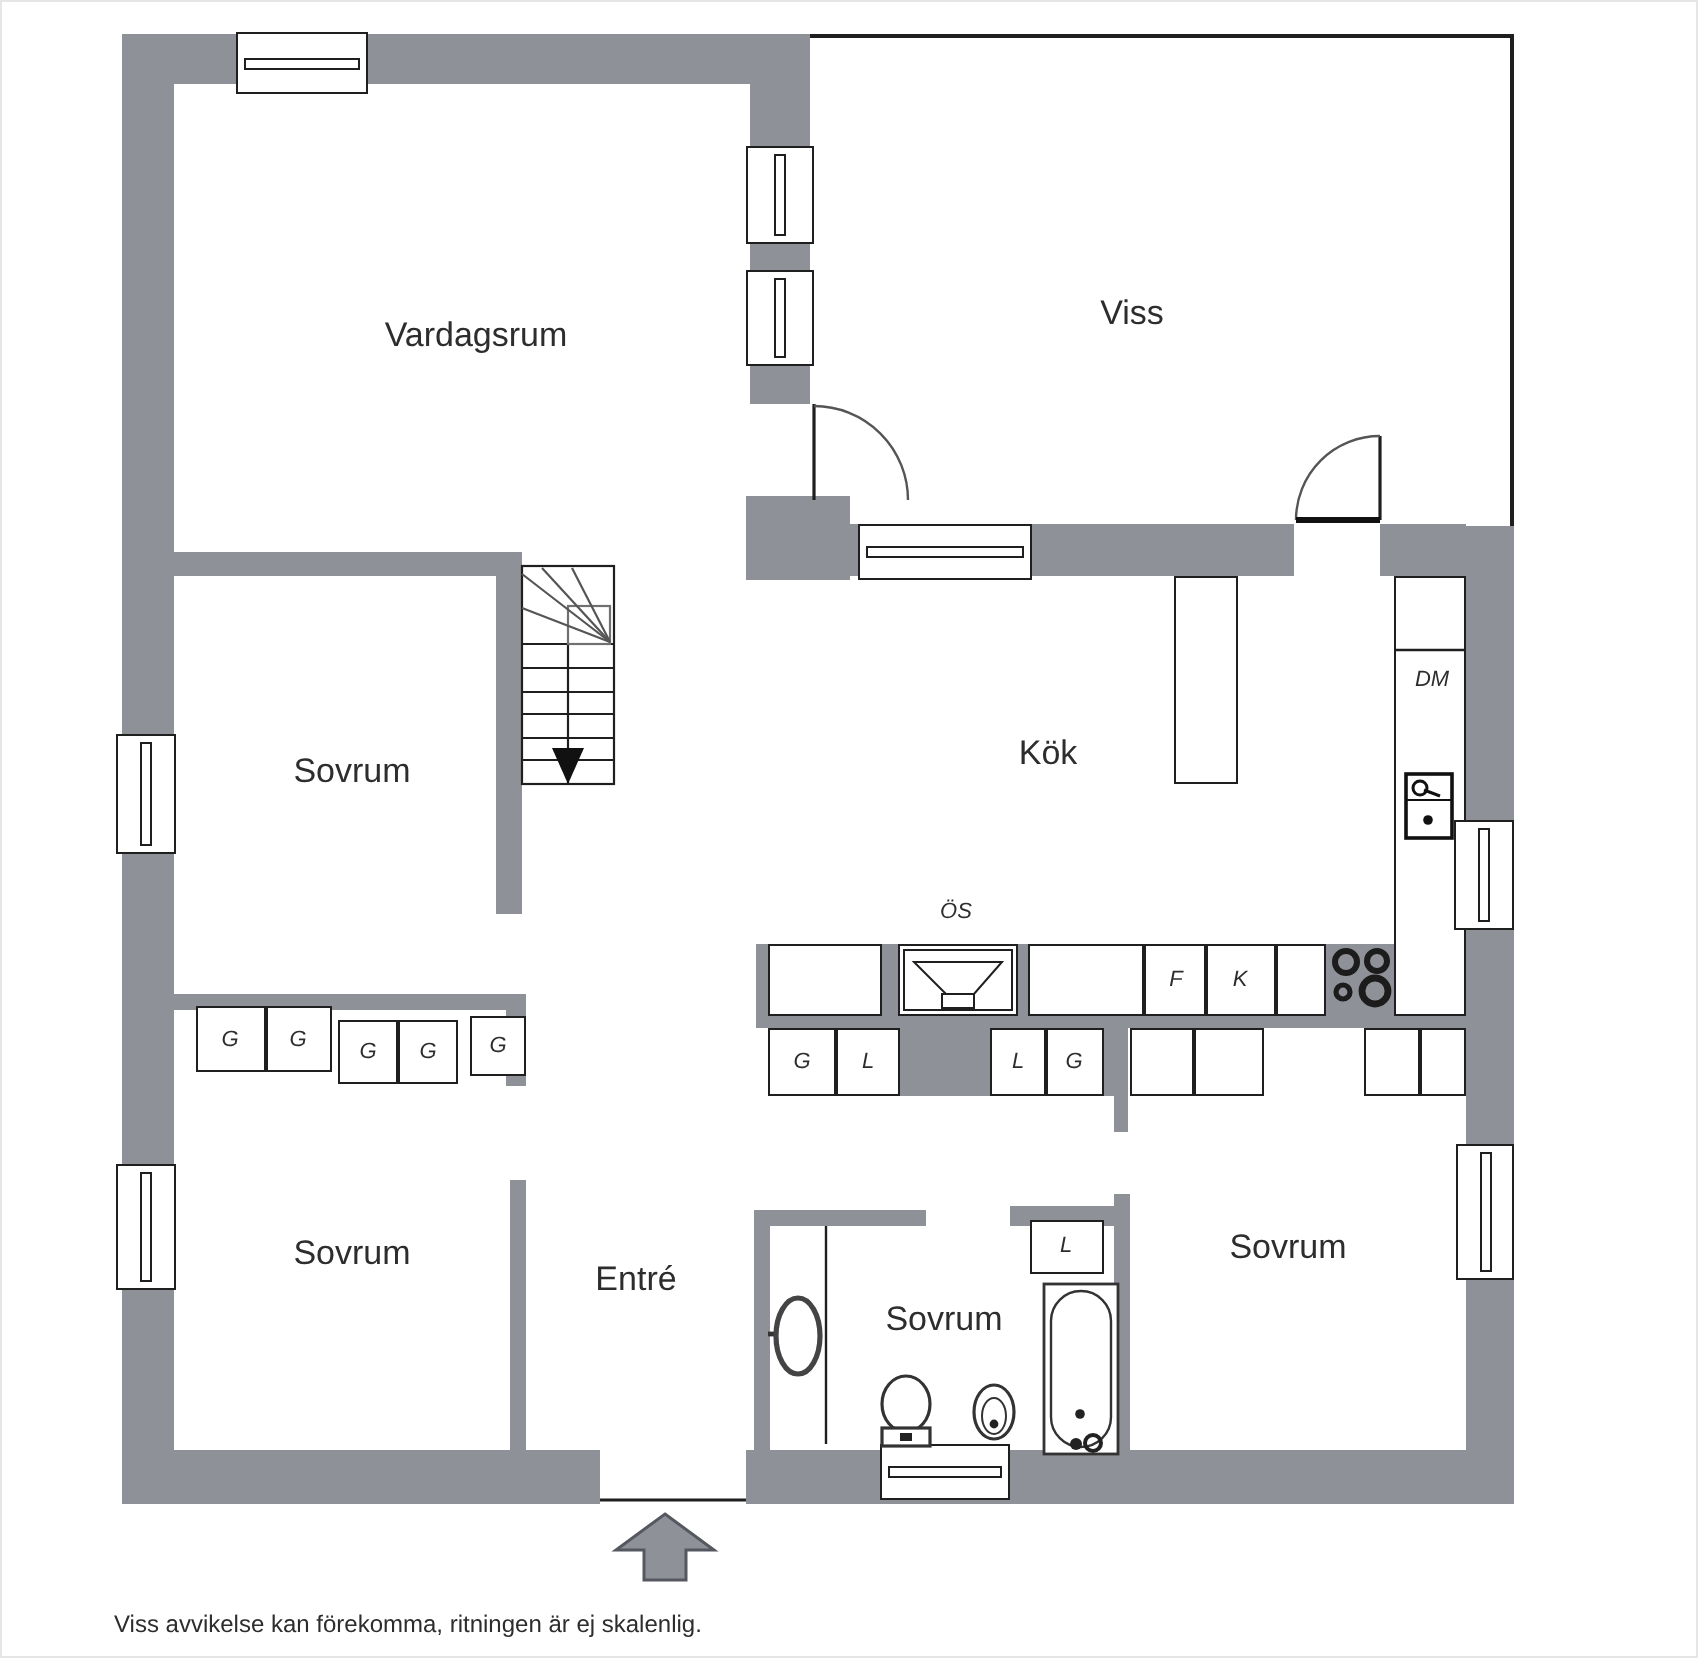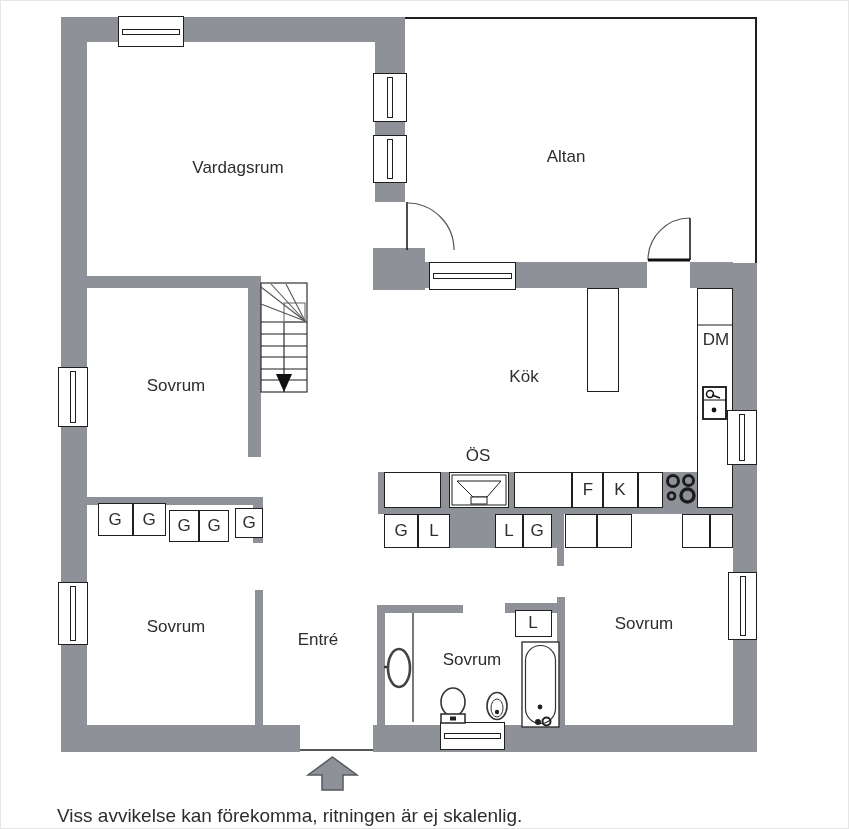--- a/index.html
+++ b/index.html
@@ -9,22 +9,22 @@
   .wall{position:absolute;background:#8e9197;z-index:1;}
   .wbox{position:absolute;background:#fff;border:1.5px solid #1f1f1f;box-sizing:border-box;z-index:2;}
   .thinbox{position:absolute;background:#fff;border:1.2px solid #1f1f1f;box-sizing:border-box;z-index:2;}
   .window{position:absolute;background:#fff;border:1px solid #1f1f1f;box-sizing:border-box;z-index:3;}
   .window .pane{position:absolute;background:#fff;border:1px solid #1f1f1f;box-sizing:border-box;}
   .win-h .pane{left:3px;right:3px;top:50%;transform:translateY(-50%);height:6px;}
   .win-v .pane{top:3px;bottom:3px;left:50%;transform:translateX(-50%);width:6px;}
   svg.overlay{position:absolute;left:0;top:0;z-index:4;pointer-events:none;}
   .lbl{position:absolute;transform:translate(-50%,-50%);font-size:17px;color:#2d2d2d;
        white-space:nowrap;z-index:5;}
-  .sm{font-size:17px;}
-  .disclaimer{position:absolute;left:57px;top:805px;font-size:19px;color:#2d2d2d;z-index:5;}
+  .sm{font-size:11px;font-style:italic;}
+  .disclaimer{position:absolute;left:57px;top:805px;font-size:12px;color:#2d2d2d;z-index:5;}
 </style>
 </head>
 <body>
 
 <div id="plan">
   <div class="frame"></div>
 
   <div class="wall" style="left:61px;top:17px;width:344px;height:25px;"></div>
   <div class="wall" style="left:61px;top:17px;width:26px;height:735px;"></div>
   <div class="wall" style="left:61px;top:725px;width:239px;height:27px;"></div>
@@ -197,21 +197,21 @@
         <circle cx="540" cy="707" r="2.4" fill="#222"></circle>
         <circle cx="538" cy="722" r="3" fill="#222"></circle>
         <circle cx="546.5" cy="721.5" r="4" fill="none" stroke="#222" stroke-width="2"></circle>
       </g>
     </g>
 
     <path d="M 332.5 757 L 357 775 L 343 775 L 343 790 L 322 790 L 322 775 L 308 775 Z" fill="#8e9197" stroke="#55585e" stroke-width="1.5"></path>
   </svg>
 
   <div class="lbl" style="left:238px;top:168px;">Vardagsrum</div>
-  <div class="lbl" style="left:566px;top:157px;">Altan</div>
+  <div class="lbl" style="left:566px;top:157px;">Viss</div>
   <div class="lbl" style="left:176px;top:386px;">Sovrum</div>
   <div class="lbl" style="left:524px;top:377px;">Kök</div>
   <div class="lbl" style="left:176px;top:627px;">Sovrum</div>
   <div class="lbl" style="left:318px;top:640px;">Entré</div>
   <div class="lbl" style="left:472px;top:660px;">Sovrum</div>
   <div class="lbl" style="left:644px;top:624px;">Sovrum</div>
 
   <div class="lbl sm" style="left:478px;top:456px;">ÖS</div>
   <div class="lbl sm" style="left:716px;top:340px;">DM</div>
   <div class="lbl sm" style="left:588px;top:490px;">F</div>

